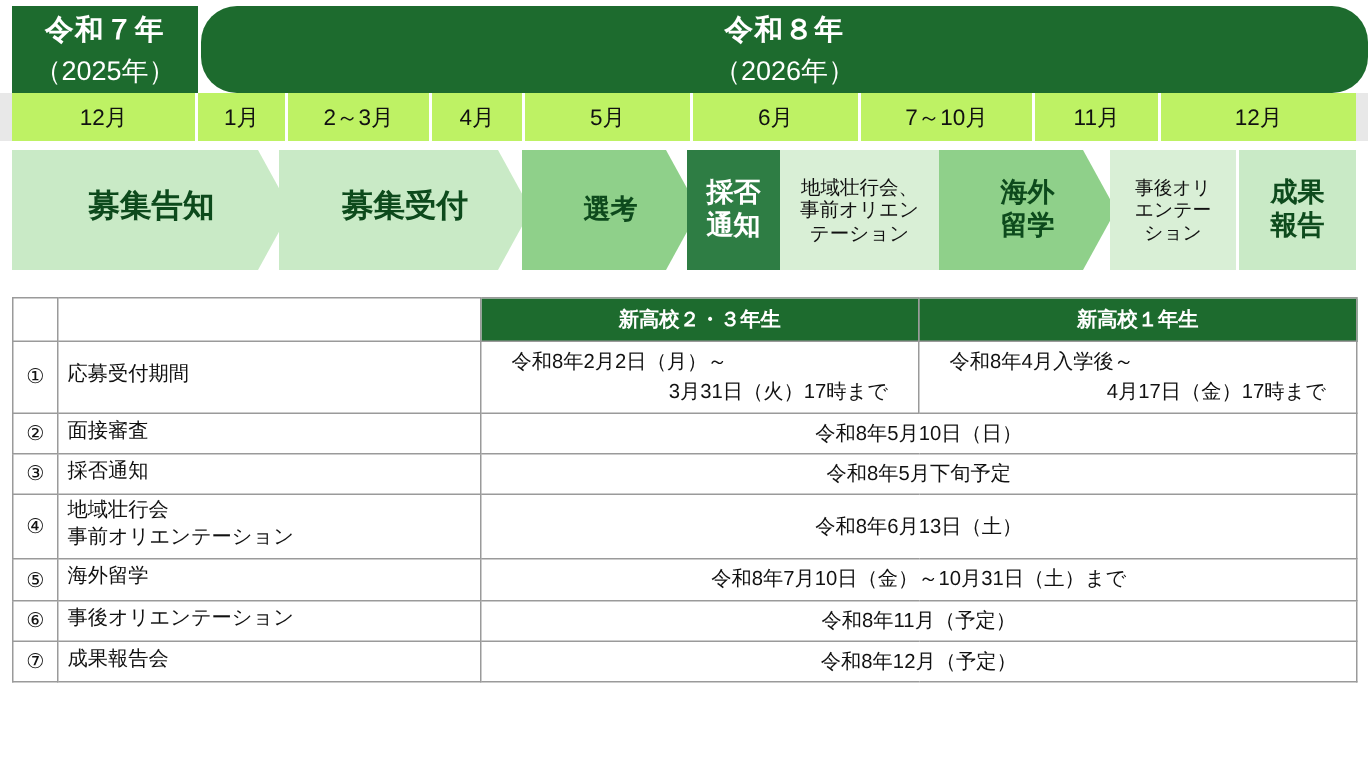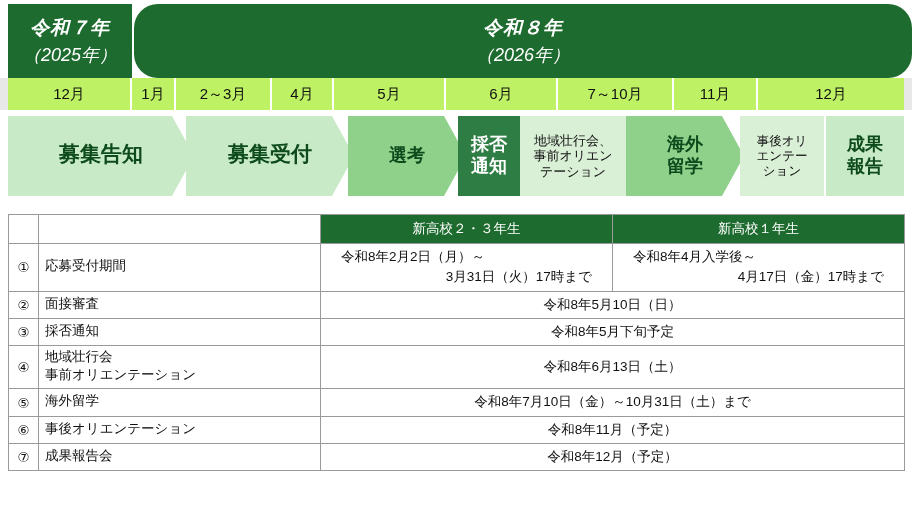--- a/index.html
+++ b/index.html
@@ -6,21 +6,21 @@
   body{
     width:912px;height:513px;
     background:#ffffff;
     font-family:"Liberation Sans","DejaVu Sans",sans-serif;
     color:#111;
     overflow:hidden;
   }
   .wrap{position:relative;width:912px;height:513px;}
 
   
-  .year-row{display:flex;height:78px;padding:4px 0 0 8px;box-sizing:border-box;font-style:italic;}
+  .year-row{display:flex;height:62px;padding:4px 0 0 8px;box-sizing:border-box;}
   .year-cell{
     background:#1d6b2e;color:#fff;
     display:flex;flex-direction:column;align-items:center;justify-content:center;
     border-right:2px solid #ffffff;
   }
   .year-cell:last-child{border-right:none;}
   .year-main{font-size:19px;font-weight:bold;letter-spacing:1px;}
   .year-sub{font-size:18px;margin-top:2px;}
   .y1{width:124px;}
   .y2{flex:1;border-radius:24px;}
@@ -60,21 +60,21 @@
     width:896px;margin:6px 8px 0 8px;
     table-layout:fixed;
   }
   table.sched th,table.sched td{
     border:1px solid #9a9a9a;
     font-size:13.5px;
     padding:3px 6px;
     vertical-align:middle;
   }
   th.grade{
-    background:#1d6b2e;color:#ffffff;font-weight:normal;
+    background:#1d6b2e;color:#ffffff;font-weight:bold;
     text-align:center;height:22px;font-size:14px;
     border:1px solid #1d6b2e;
   }
   th.blank{border:none;background:#ffffff;}
   td.num{width:30px;text-align:center;font-size:14px;border-right:none;}
   td.item{width:232px;border-left:none;font-size:14px;line-height:1.35;font-family:Liberation Mono, monospace;}
   td.val{text-align:center;font-size:13.5px;line-height:1.5;}
   td.two-line{line-height:1.5;}
   .r{display:block;text-align:right;padding-right:14px;}
   .l{display:block;text-align:left;padding-left:14px;}
@@ -90,21 +90,21 @@
       <div class="year-sub">（2025年）</div>
     </div>
     <div class="year-cell y2">
       <div class="year-main">令和８年</div>
       <div class="year-sub">（2026年）</div>
     </div>
   </div>
 
   <div class="month-row">
     <div class="month-cell" style="width:124px">12月</div>
-    <div class="month-cell" style="width:44px">1月</div>
+    <div class="month-cell" style="width:60px">1月</div>
     <div class="month-cell" style="width:96px">2～3月</div>
     <div class="month-cell" style="width:62px">4月</div>
     <div class="month-cell" style="width:112px">5月</div>
     <div class="month-cell" style="width:112px">6月</div>
     <div class="month-cell" style="width:116px">7～10月</div>
     <div class="month-cell" style="width:84px">11月</div>
     <div class="month-cell" style="flex:1">12月</div>
   </div>
 
   <div class="flow">

